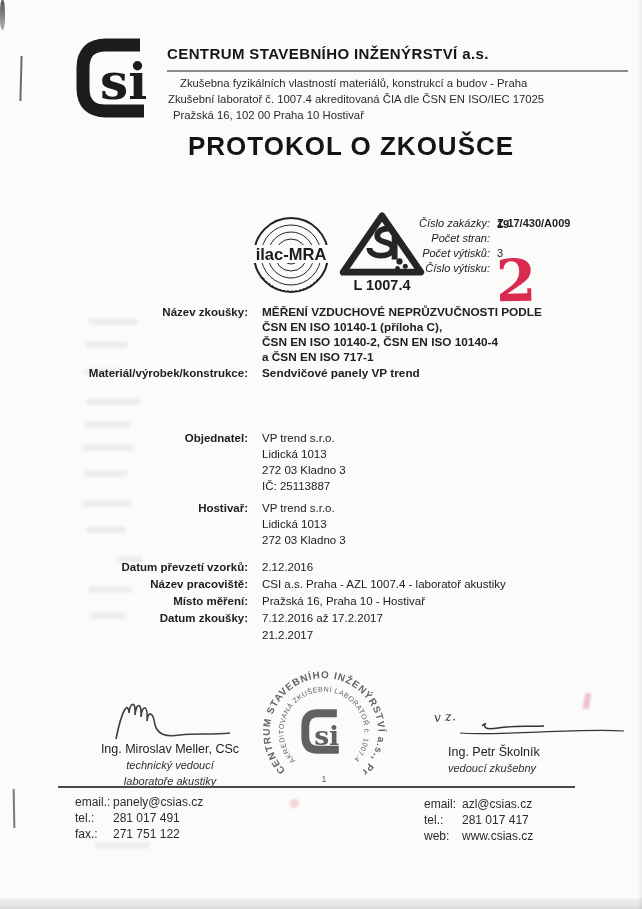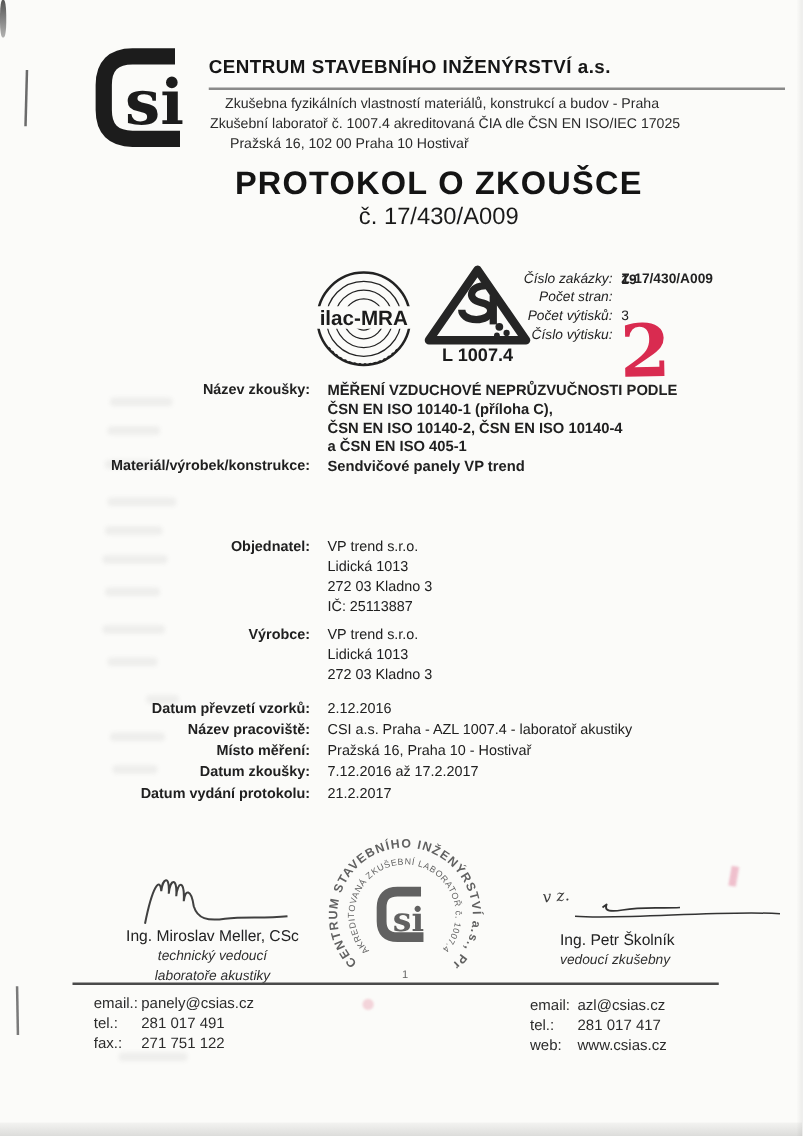--- a/index.html
+++ b/index.html
@@ -58,24 +58,23 @@
   <div class="pink" style="left:290px;top:799px;width:9px;height:9px;background:rgba(230,140,160,.35);border-radius:50%;"></div>
 
   <svg style="left:76px;top:36px;" width="84" height="84" viewBox="0 0 84 84">
     <path d="M 64,9 H 30 Q 7,9 7,32 V 52 Q 7,75 30,75 H 68" fill="none" stroke="#1c1c1c" stroke-width="13"></path>
     <text x="24" y="63" font-family="DejaVu Serif, serif" font-weight="bold" font-size="50" fill="#1c1c1c">si</text>
   </svg>
   <div class="t company" style="left:167px;top:45px;">CENTRUM STAVEBNÍHO INŽENÝRSTVÍ a.s.</div>
   <div class="hrule" style="left:167px;top:70px;width:461px;height:2px;"></div>
   <div class="t addr" style="left:180px;top:77px;">Zkušebna fyzikálních vlastností materiálů, konstrukcí a budov - Praha</div>
   <div class="t addr" style="left:168px;top:93px;">Zkušební laboratoř č. 1007.4 akreditovaná ČIA dle ČSN EN ISO/IEC 17025</div>
-  <div class="t addr" style="left:172px;top:109px;padding-left:12px;">Pražská 16, 102 00 Praha 10 Hostivař</div>
+  <div class="t addr" style="left:161px;top:109px;padding-left:12px;">Pražská 16, 102 00 Praha 10 Hostivař</div>
 
   <div class="t doc-title center" style="left:61px;top:132px;width:580px;">PROTOKOL O ZKOUŠCE</div>
-  <div class="t doc-num center" style="left:61px;top:163px;width:580px;">č. 17/430/A009</div>
 
   <svg style="left:251px;top:216px;" width="80" height="79" viewBox="0 0 80 79">
     <g stroke="#222" fill="none">
       <circle cx="40" cy="39" r="37" stroke-width="2"></circle>
       <circle cx="40" cy="39" r="30" stroke-width="1"></circle>
       <circle cx="40" cy="39" r="23" stroke-width="1"></circle>
       <circle cx="40" cy="39" r="16" stroke-width="1"></circle>
       <circle cx="40" cy="39" r="9" stroke-width="1"></circle>
       <path d="M 12,62 A 36,36 0 0 0 68,62" stroke-width="1.4" stroke-dasharray="2,2"></path>
     </g>
@@ -102,44 +101,43 @@
   <div class="t ordlbl right" style="left:398px;top:262px;width:92px;">Číslo výtisku:</div>
   <div class="t ordval b" style="left:497px;top:217px;">Z-17/430/A009</div>
   <div class="t ordval" style="left:497px;top:218px;font-weight:bold;">19</div>
   <div class="t ordval" style="left:497px;top:247px;">3</div>
   <div class="t copy2" style="left:496px;top:252px;">2</div>
 
   <div class="t b fs118" style="left:262px;top:306px;">MĚŘENÍ VZDUCHOVÉ NEPRŮZVUČNOSTI PODLE</div>
   <div class="t b fs115 right" style="left:58px;top:306px;width:190px;">Název zkoušky:</div>
   <div class="t b fs118" style="left:262px;top:321px;">ČSN EN ISO 10140-1 (příloha C),</div>
   <div class="t b fs118" style="left:262px;top:336px;">ČSN EN ISO 10140-2, ČSN EN ISO 10140-4</div>
-  <div class="t b fs118" style="left:262px;top:351px;">a ČSN EN ISO 405-1</div>
+  <div class="t b fs118" style="left:262px;top:351px;">a ČSN EN ISO 717-1</div>
   <div class="t b fs115 right" style="left:58px;top:367px;width:190px;">Materiál/výrobek/konstrukce:</div>
   <div class="t b fs118" style="left:262px;top:367px;">Sendvičové panely VP trend</div>
 
   <div class="t b fs115 right" style="left:58px;top:432px;width:190px;">Objednatel:</div>
   <div class="t fs115" style="left:262px;top:432px;">VP trend s.r.o.</div>
   <div class="t fs115" style="left:262px;top:448px;">Lidická 1013</div>
   <div class="t fs115" style="left:262px;top:464px;">272 03 Kladno 3</div>
   <div class="t fs115" style="left:262px;top:480px;">IČ: 25113887</div>
 
-  <div class="t b fs115 right" style="left:58px;top:502px;width:190px;">Výrobce:</div>
+  <div class="t b fs115 right" style="left:58px;top:502px;width:190px;">Hostivař:</div>
   <div class="t fs115" style="left:262px;top:502px;">VP trend s.r.o.</div>
   <div class="t fs115" style="left:262px;top:518px;">Lidická 1013</div>
   <div class="t fs115" style="left:262px;top:534px;">272 03 Kladno 3</div>
 
   <div class="t b fs115 right" style="left:58px;top:561px;width:190px;">Datum převzetí vzorků:</div>
   <div class="t fs115" style="left:262px;top:561px;">2.12.2016</div>
   <div class="t b fs115 right" style="left:58px;top:578px;width:190px;">Název pracoviště:</div>
   <div class="t fs115" style="left:262px;top:578px;">CSI a.s. Praha - AZL 1007.4 - laboratoř akustiky</div>
   <div class="t b fs115 right" style="left:58px;top:595px;width:190px;">Místo měření:</div>
   <div class="t fs115" style="left:262px;top:595px;">Pražská 16, Praha 10 - Hostivař</div>
   <div class="t b fs115 right" style="left:58px;top:612px;width:190px;">Datum zkoušky:</div>
   <div class="t fs115" style="left:262px;top:612px;">7.12.2016 až 17.2.2017</div>
-  <div class="t b fs115 right" style="left:58px;top:629px;width:190px;">Datum vydání protokolu:</div>
   <div class="t fs115" style="left:262px;top:629px;">21.2.2017</div>
 
   <svg style="left:110px;top:697px;" width="126" height="46" viewBox="0 0 126 46">
     <path d="M 6,42 C 12,12 18,4 19,16 C 20,6 26,2 25,18 C 26,6 32,4 31,20 C 32,8 38,6 37,24 C 38,14 43,14 45,28 C 48,38 56,40 70,38 C 86,36 100,38 120,36" fill="none" stroke="#2b2b2b" stroke-width="1.6" opacity=".9"></path>
   </svg>
   <div class="t sig-name center" style="left:95px;top:742px;width:150px;">Ing. Miroslav Meller, CSc</div>
   <div class="t sig-role center" style="left:95px;top:759px;width:150px;">technický vedoucí</div>
   <div class="t sig-role center" style="left:95px;top:775px;width:150px;">laboratoře akustiky</div>
 
   <svg style="left:258px;top:666px;opacity:.85;" width="133" height="133" viewBox="0 0 135 135" xmlns:xlink="http://www.w3.org/1999/xlink">

